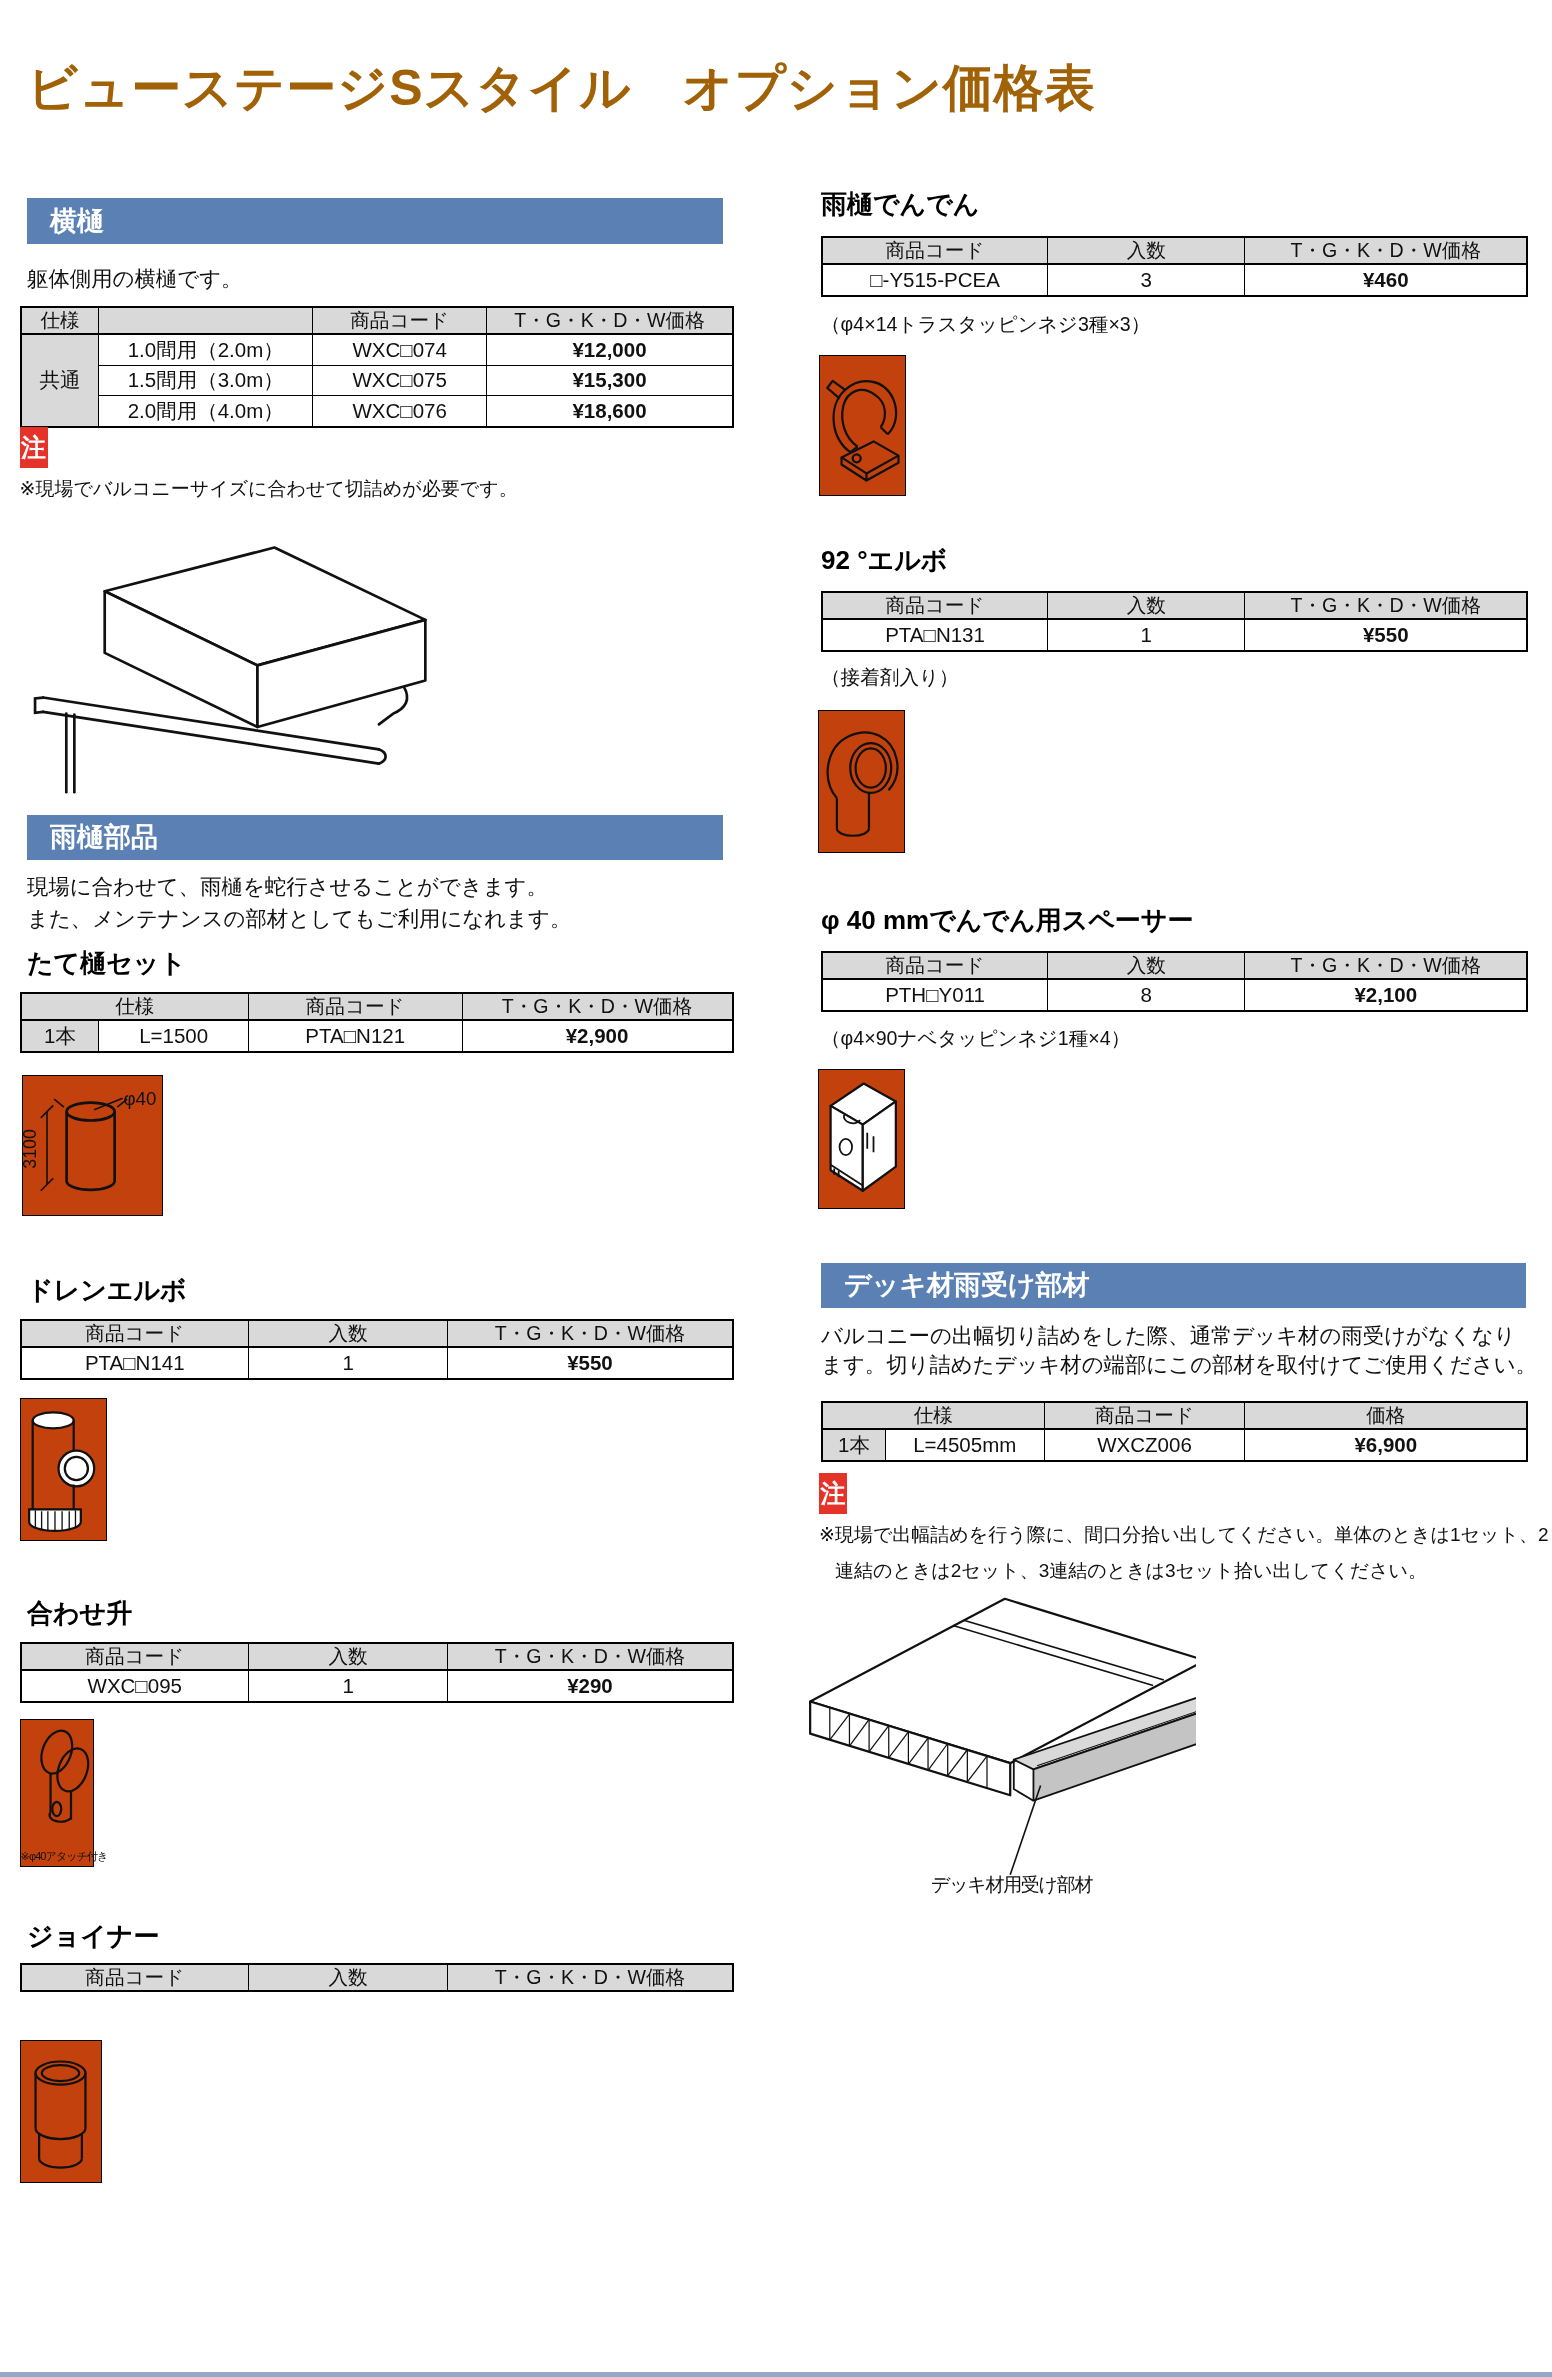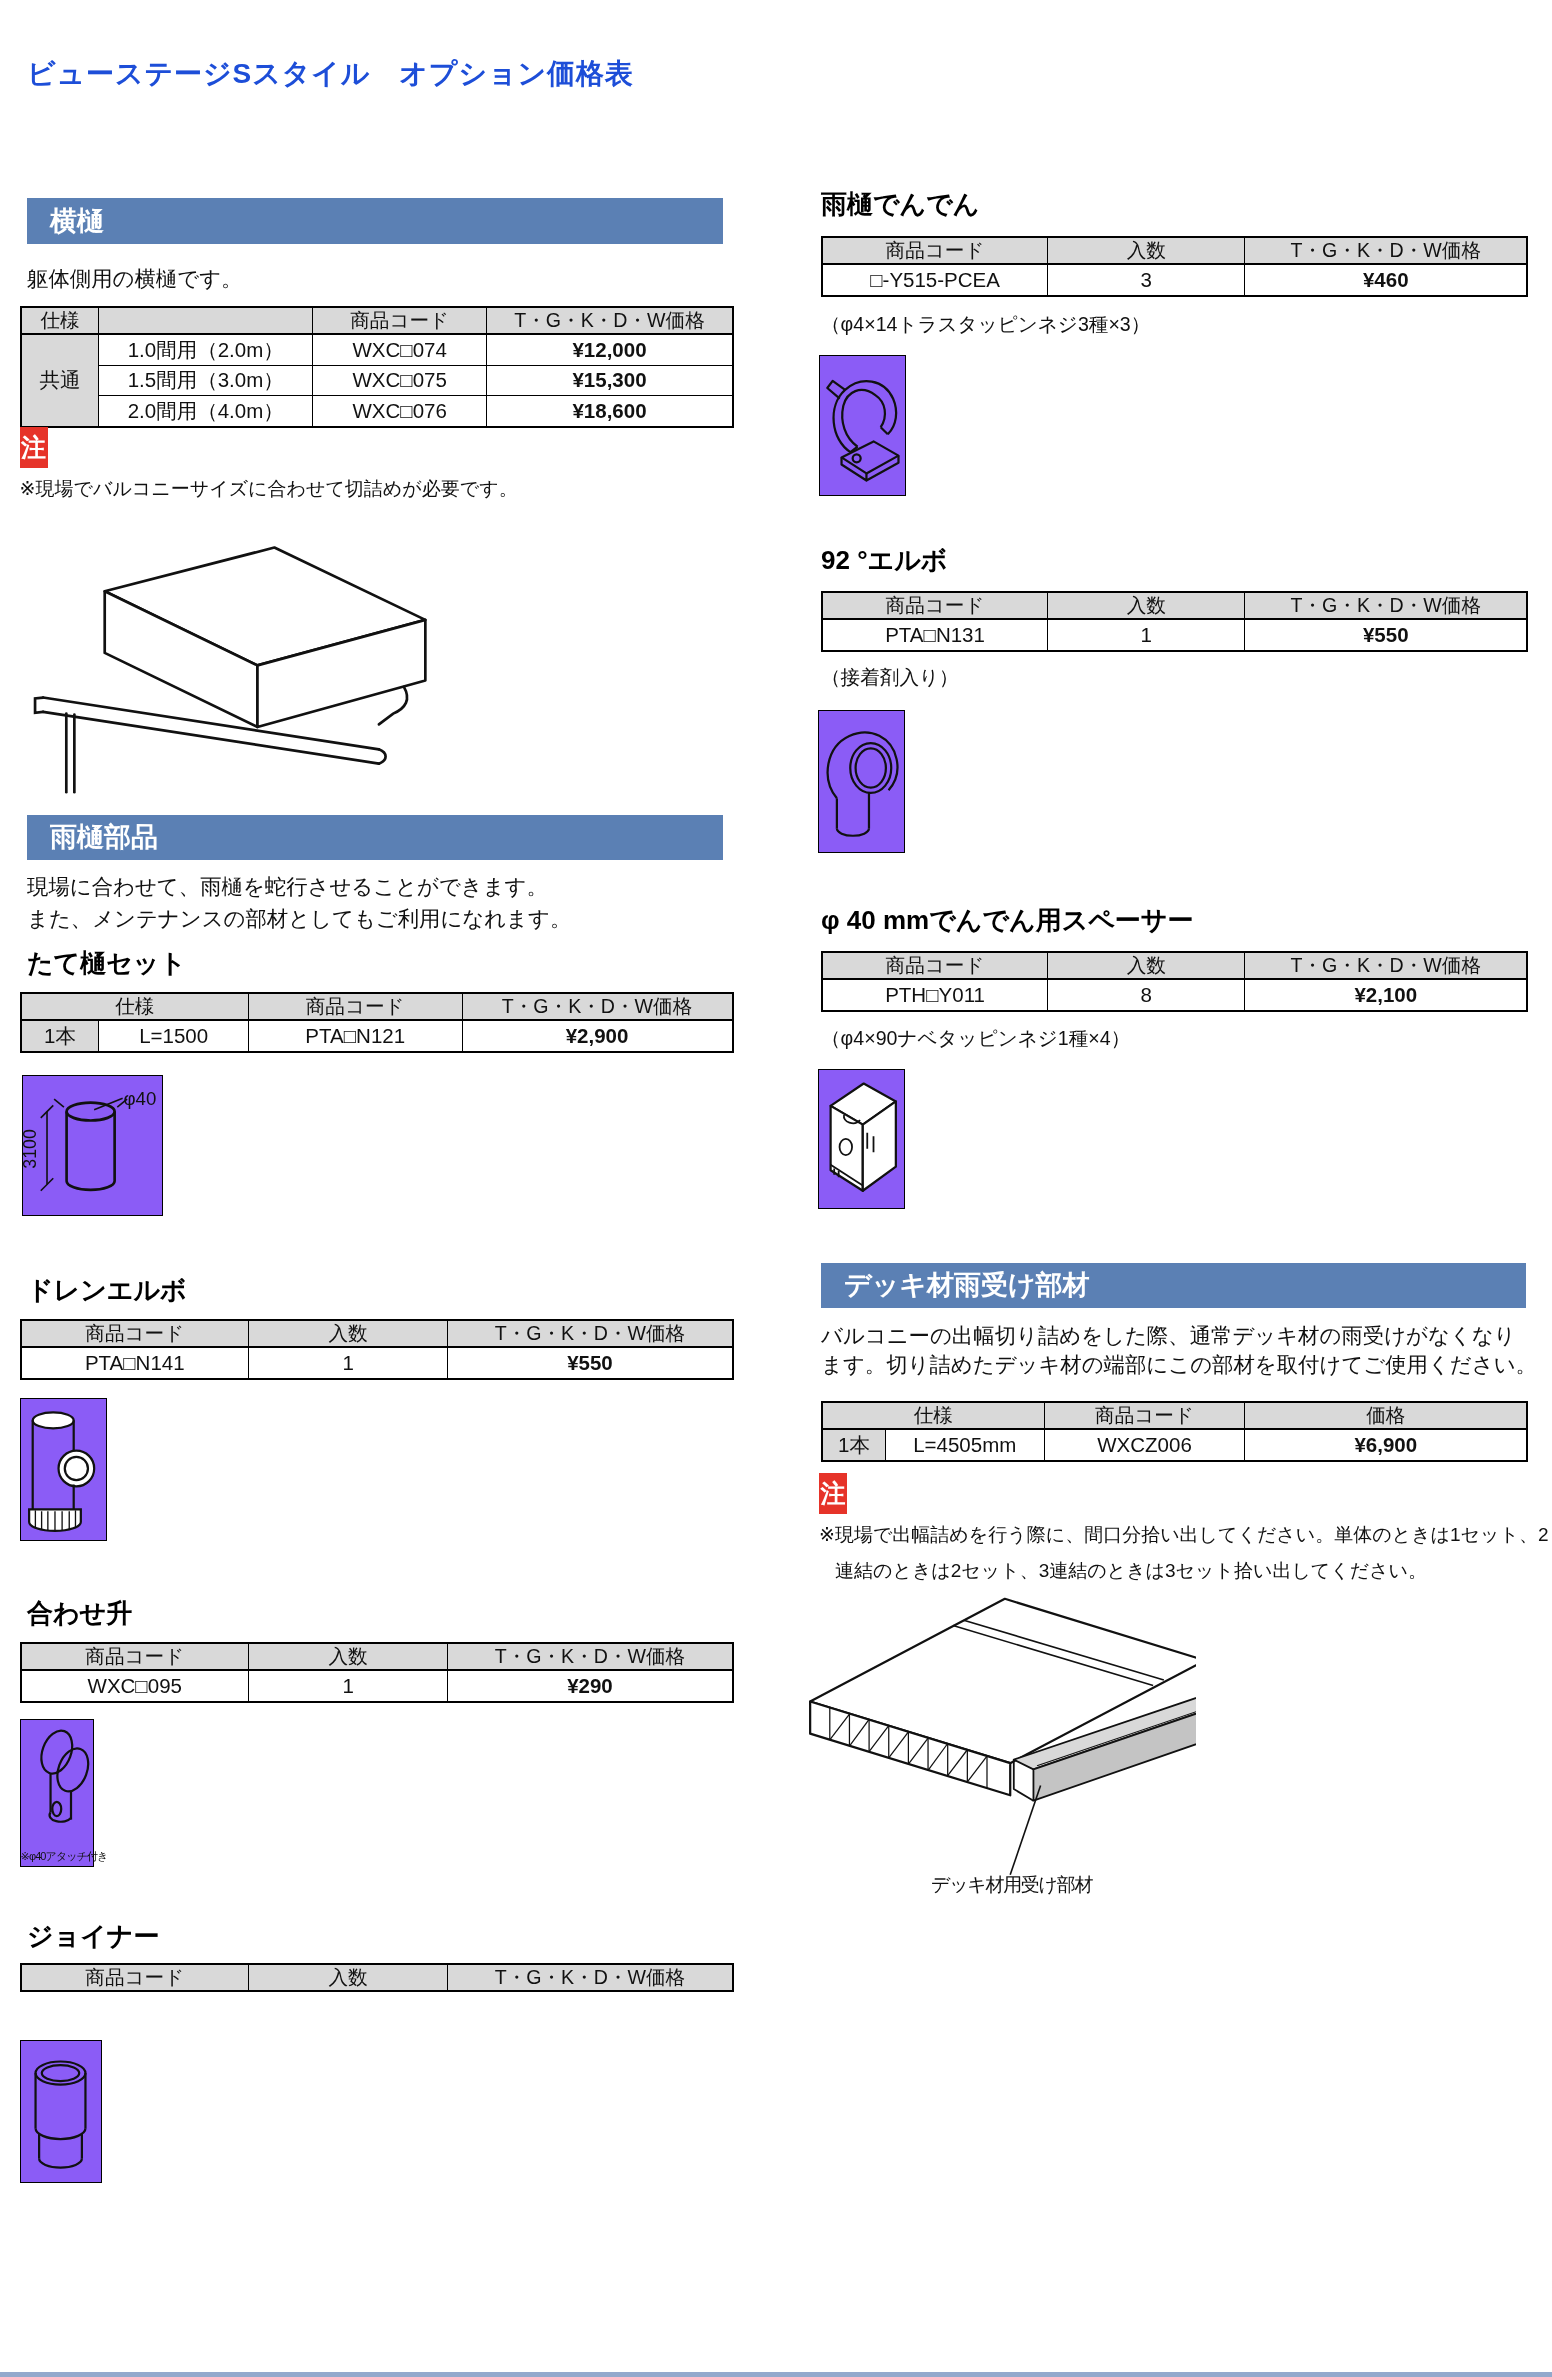--- a/index.html
+++ b/index.html
@@ -1,35 +1,35 @@
 <!DOCTYPE html>
 <html style="font-size:14.3px"><head>
 <meta charset="utf-8">
 <style>
   html,body{margin:0;padding:0;background:#fff;}
   #page{position:relative;width:1553px;height:2377px;background:#ffffff;overflow:hidden;
         font-family:"Liberation Sans","DejaVu Sans",sans-serif;color:#111;}
   .abs{position:absolute;}
-  .page-title{font-size:28px;font-weight:bold;letter-spacing:0.9px;color:#1d4ed8;}
+  .page-title{font-size:50px;font-weight:bold;letter-spacing:0.9px;color:#a16207;}
   .bar{background:#5b80b4;color:#fff;font-size:27px;font-weight:bold;
        line-height:46px;height:46px;padding-left:23px;box-sizing:border-box;}
   .h2{font-size:26px;font-weight:bold;color:#000;}
   .desc{font-size:21.4px;color:#111;}
   .note{font-size:19px;color:#111;}
   .paren-note{font-size:19.6px;color:#111;}
   .notemark{width:28px;height:41px;background:#e63329;color:#fff;font-size:25px;
             font-weight:bold;text-align:center;line-height:41px;}
   table.ptable{border-collapse:collapse;table-layout:fixed;width:100%;background:#fff;
                border:2.7px solid #000;}
   table.ptable td{border:1.8px solid #000;text-align:center;vertical-align:middle;
                   font-size:20.5px;padding:0;height:29.5px;line-height:1.05;overflow:hidden;white-space:nowrap;}
   table.ptable tr.hd td{background:#d9d9d9;font-size:19.6px;height:25px;border-bottom:2.7px solid #000;}
   td.price{font-weight:bold;font-size:24px;}
   td.gray{background:#d9d9d9;}
-  .illus-box{border:1.8px solid #000;background:#8b5cf6;box-sizing:border-box;}
+  .illus-box{border:1.8px solid #000;background:#c2410c;box-sizing:border-box;}
   .illus-caption{position:absolute;left:0;right:0;bottom:1.8px;text-align:center;
                  font-size:11px;letter-spacing:-0.9px;white-space:nowrap;}
   .deck-caption{font-size:19px;letter-spacing:-1.3px;white-space:nowrap;}
   svg{display:block;}
   .footer-rule{background:#93a9cc;}
 </style>
 </head>
 <body>
 
 <div id="page">

